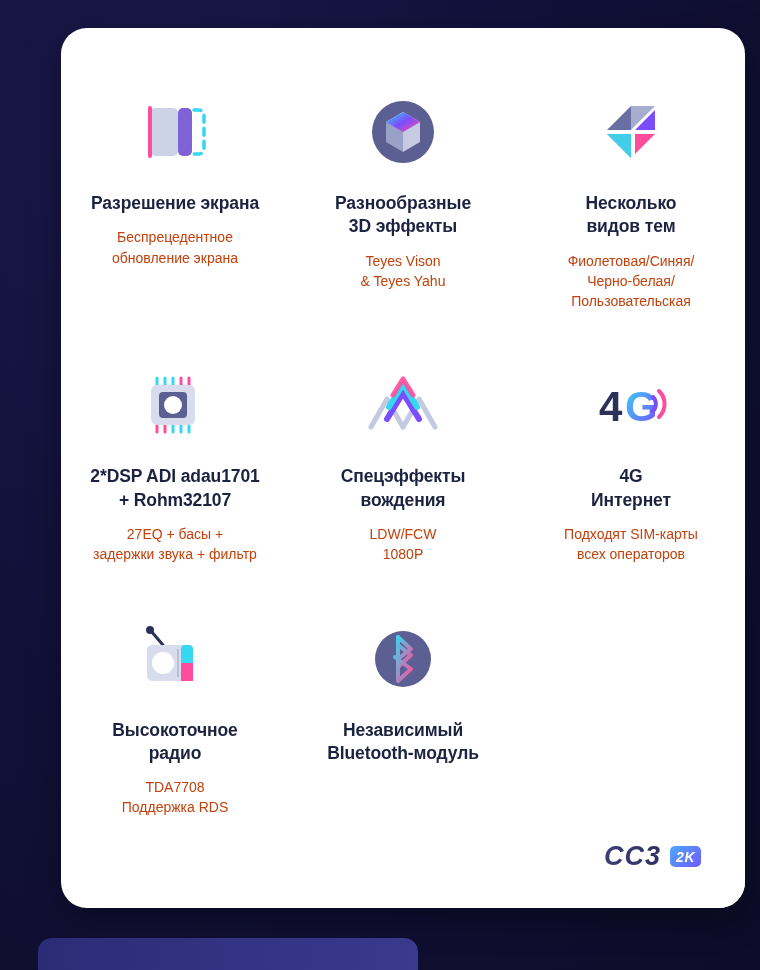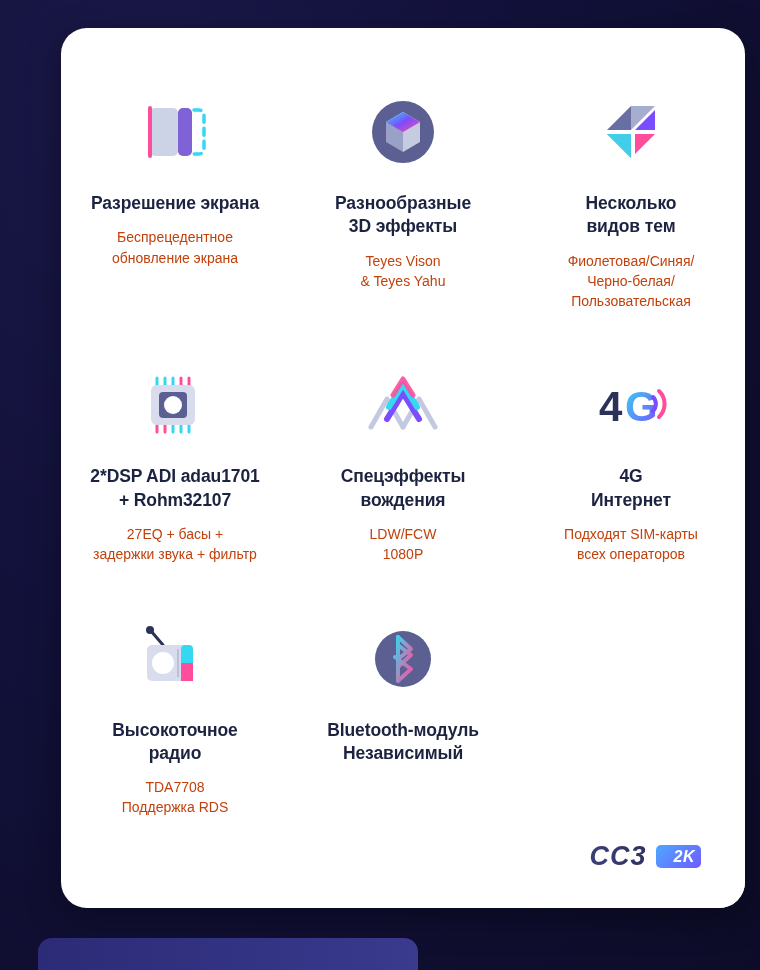--- a/index.html
+++ b/index.html
@@ -96,26 +96,26 @@
   .brand-text {
     font-size: 27px;
     font-weight: bold;
     letter-spacing: 1px;
     background: linear-gradient(90deg, #3b3f77 0%, #2e3161 100%);
     -webkit-background-clip: text;
     background-clip: text;
     color: transparent;
   }
   .brand-badge {
-    font-size: 16px;
+    font-size: 14px;
     font-weight: bold;
     color: #ffffff;
     background: linear-gradient(135deg, #4da8ff, #6f5bff);
     border-radius: 5px;
-    padding: 3px 6px 2px 18px;
+    padding: 3px 6px 2px 6px;
     letter-spacing: 0.5px;
   }
   .bottom-strip {
     position: absolute;
     left: 38px;
     bottom: 0;
     width: 380px;
     height: 32px;
     background: linear-gradient(90deg, #2b2b77, #3a3a8e);
     border-top-left-radius: 14px;
@@ -309,22 +309,22 @@
             <path d="M45 14 L45 58 L58 46 L42 34" fill="none" stroke="url(#gbt)" stroke-width="4" stroke-linecap="round" stroke-linejoin="round"></path>
             <defs>
               <linearGradient id="gbt" x1="0" y1="0" x2="1" y2="1">
                 <stop offset="0" stop-color="#35d8f0"></stop>
                 <stop offset="1" stop-color="#ff4d9d"></stop>
               </linearGradient>
             </defs>
           </svg>
         </div>
         <div class="title">
+          <div>Независимый</div>
           <div>Bluetooth-модуль</div>
-          <div>Независимый</div>
         </div>
       </div>
 
     </div>
 
     <div class="brand">
       <span class="brand-text">CC3</span>
       <span class="brand-badge">2K</span>
     </div>
   </div>

